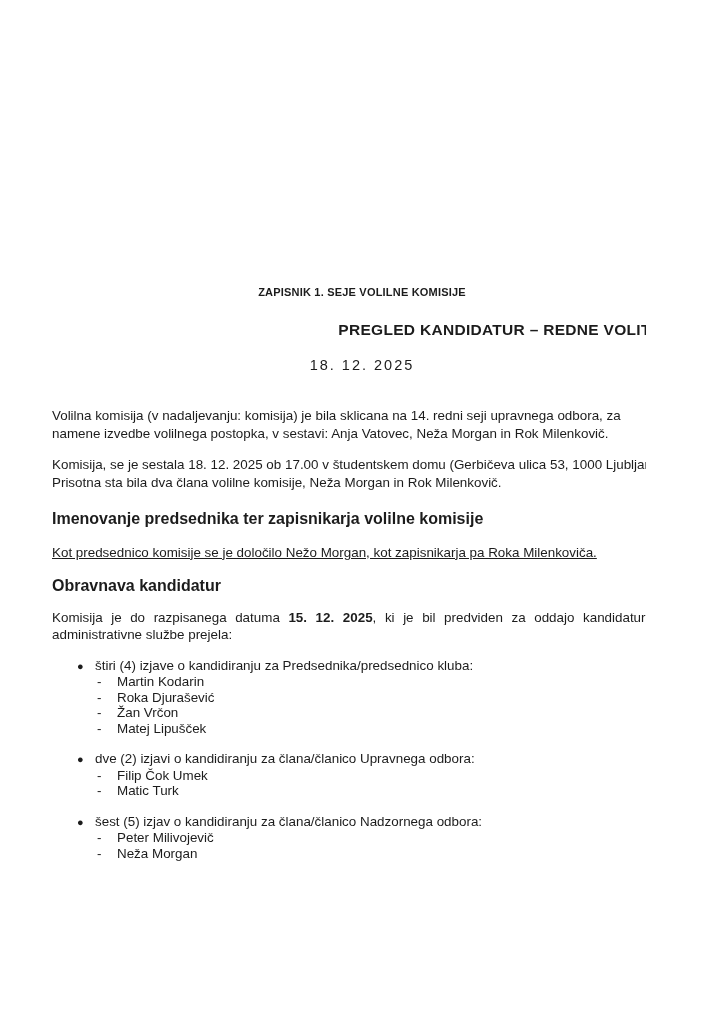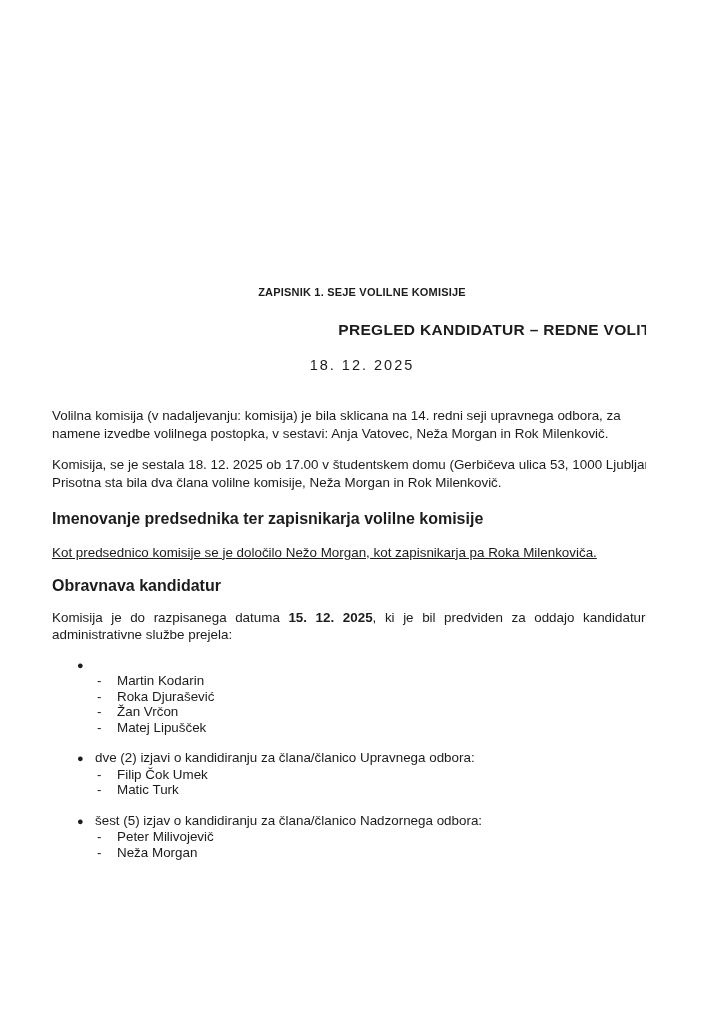--- a/index.html
+++ b/index.html
@@ -110,20 +110,21 @@
     <h2 class="subhead h-review">Obravnava kandidatur</h2>
 
     <p class="body p-review"><span>Komisija je do razpisanega datuma</span>
       <span class="bold">15. 12. 2025</span><span>, ki je bil predviden za oddajo kandidatur, od administrativne službe prejela:</span></p>
 
     <div class="groups">
 
       <div class="group">
         <div class="bullet-line">
           <span class="bullet">●</span>
+          <span>štiri (4) izjave o kandidiranju za Predsednika/predsednico kluba:</span>
         </div>
         <div class="cand-line">
           <span class="dash">-</span>
           <span>Martin Kodarin</span>
         </div>
         <div class="cand-line">
           <span class="dash">-</span>
           <span>Roka Djurašević</span>
         </div>
         <div class="cand-line">

